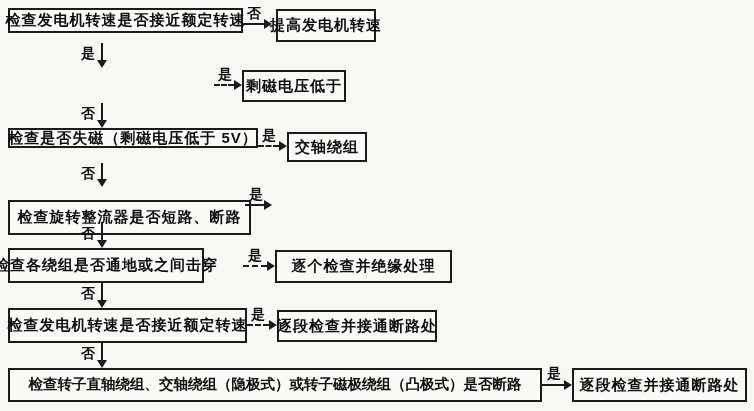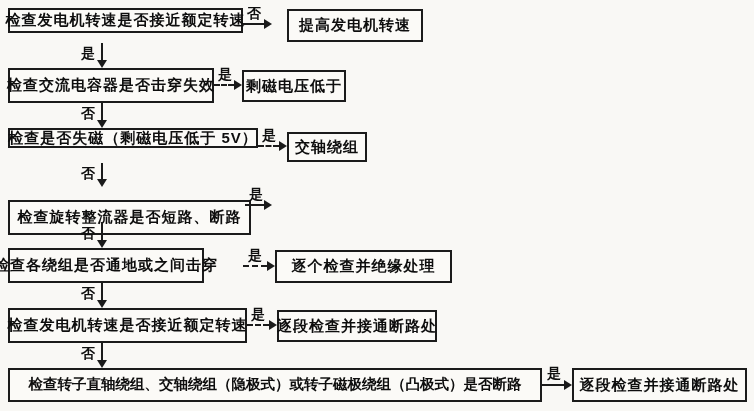--- a/index.html
+++ b/index.html
@@ -50,26 +50,25 @@
 </style>
 </head>
 <body>
 
 <div class="canvas">
 
   <div class="box" style="left:8px;top:8px;width:235px;height:25px">检查发电机转速是否接近额定转速</div>
   <div class="hline" style="left:243px;top:23px;width:22px"></div>
   <div class="ah-right" style="left:264px;top:19px"></div>
   <span class="lbl" style="left:247px;top:6px">否</span>
-  <div class="box" style="left:287px;top:9px;width:136px;height:33px">提高发电机转速</div>
+  <div class="box" style="left:276px;top:9px;width:100px;height:33px">提高发电机转速</div>
   <div class="vline" style="left:101px;top:43px;height:17px"></div>
   <div class="ah-down" style="left:97px;top:60px"></div>
   <span class="lbl" style="left:81px;top:46px">是</span>
 
-  <div class="box" style="left:8px;top:68px;width:206px;height:35px">检查交流电容器是否击穿失效</div>
   <div class="hline dashed" style="left:214px;top:84px;width:20px"></div>
   <div class="ah-right" style="left:234px;top:80px"></div>
   <span class="lbl" style="left:218px;top:67px">是</span>
   <div class="box" style="left:242px;top:70px;width:104px;height:32px">剩磁电压低于</div>
   <div class="vline" style="left:101px;top:103px;height:17px"></div>
   <div class="ah-down" style="left:97px;top:120px"></div>
   <span class="lbl" style="left:81px;top:106px">否</span>
 
   <div class="box" style="left:8px;top:128px;width:250px;height:20px">检查是否失磁（剩磁电压低于 5V）</div>
   <div class="hline dashed" style="left:258px;top:145px;width:21px"></div>

